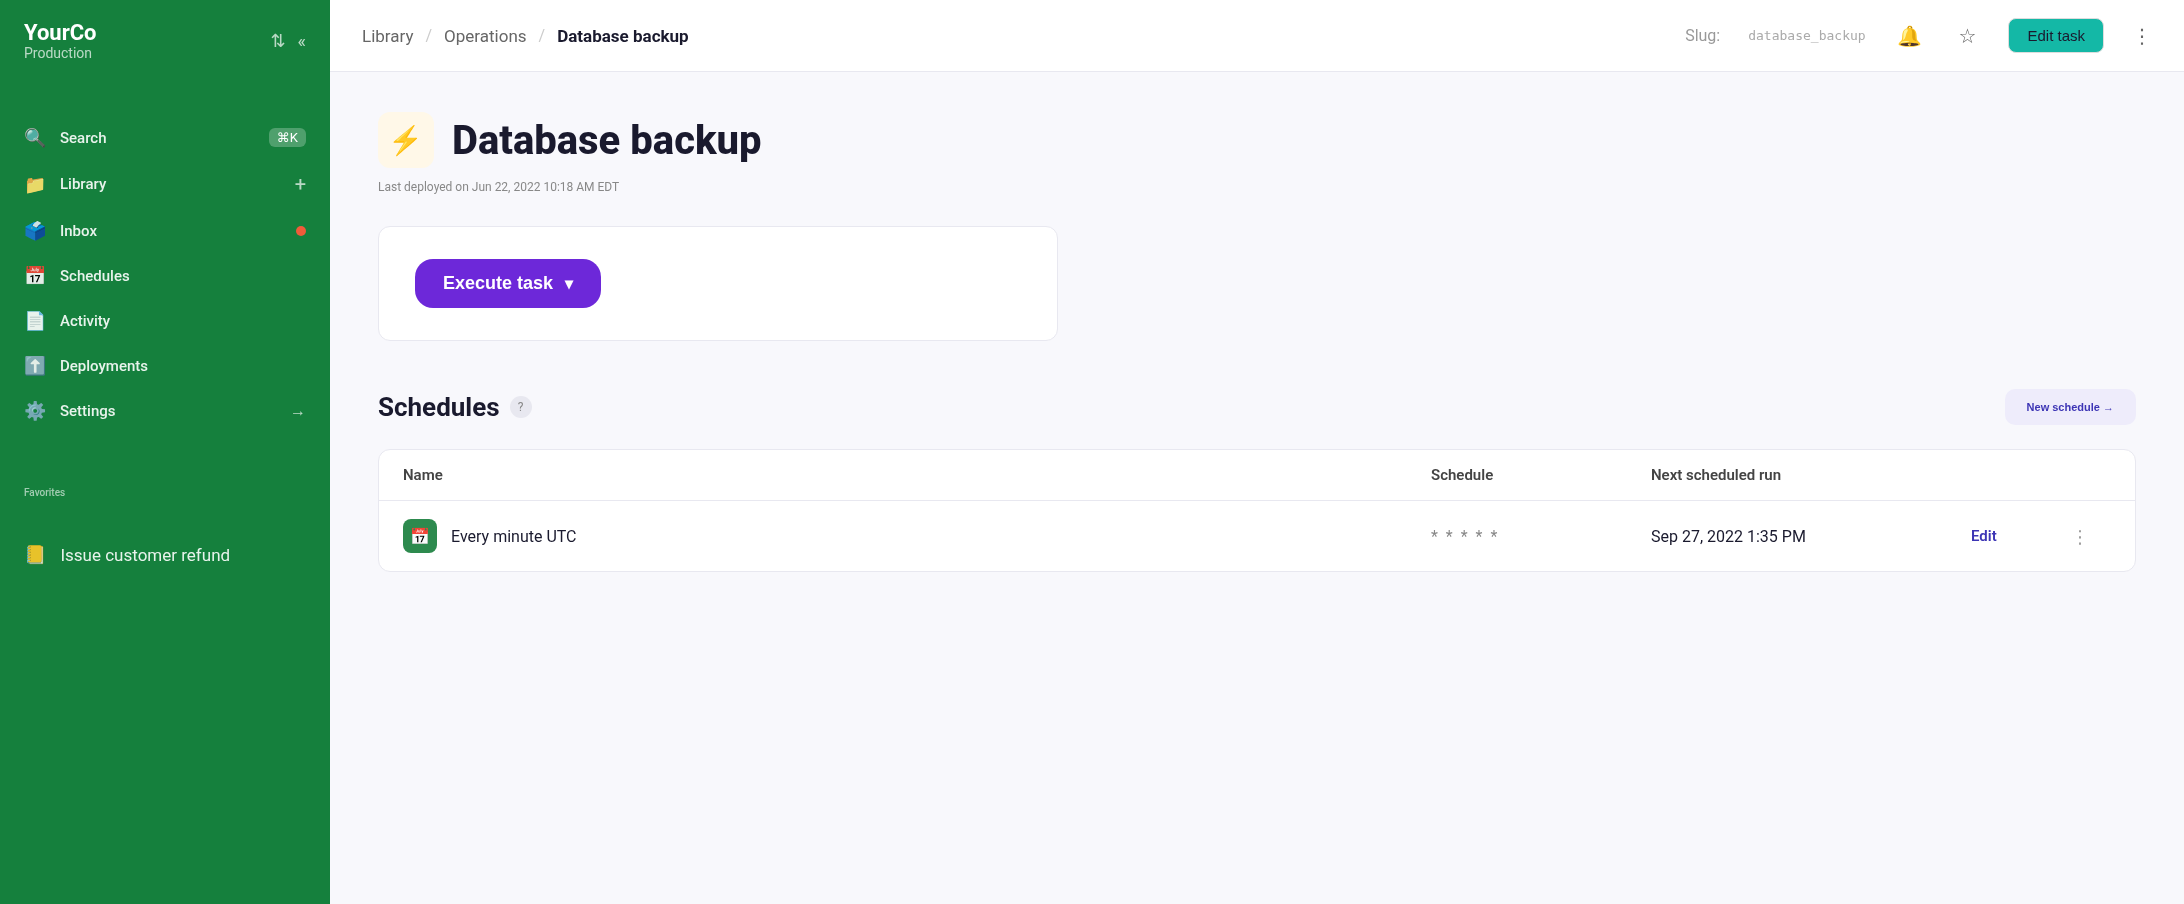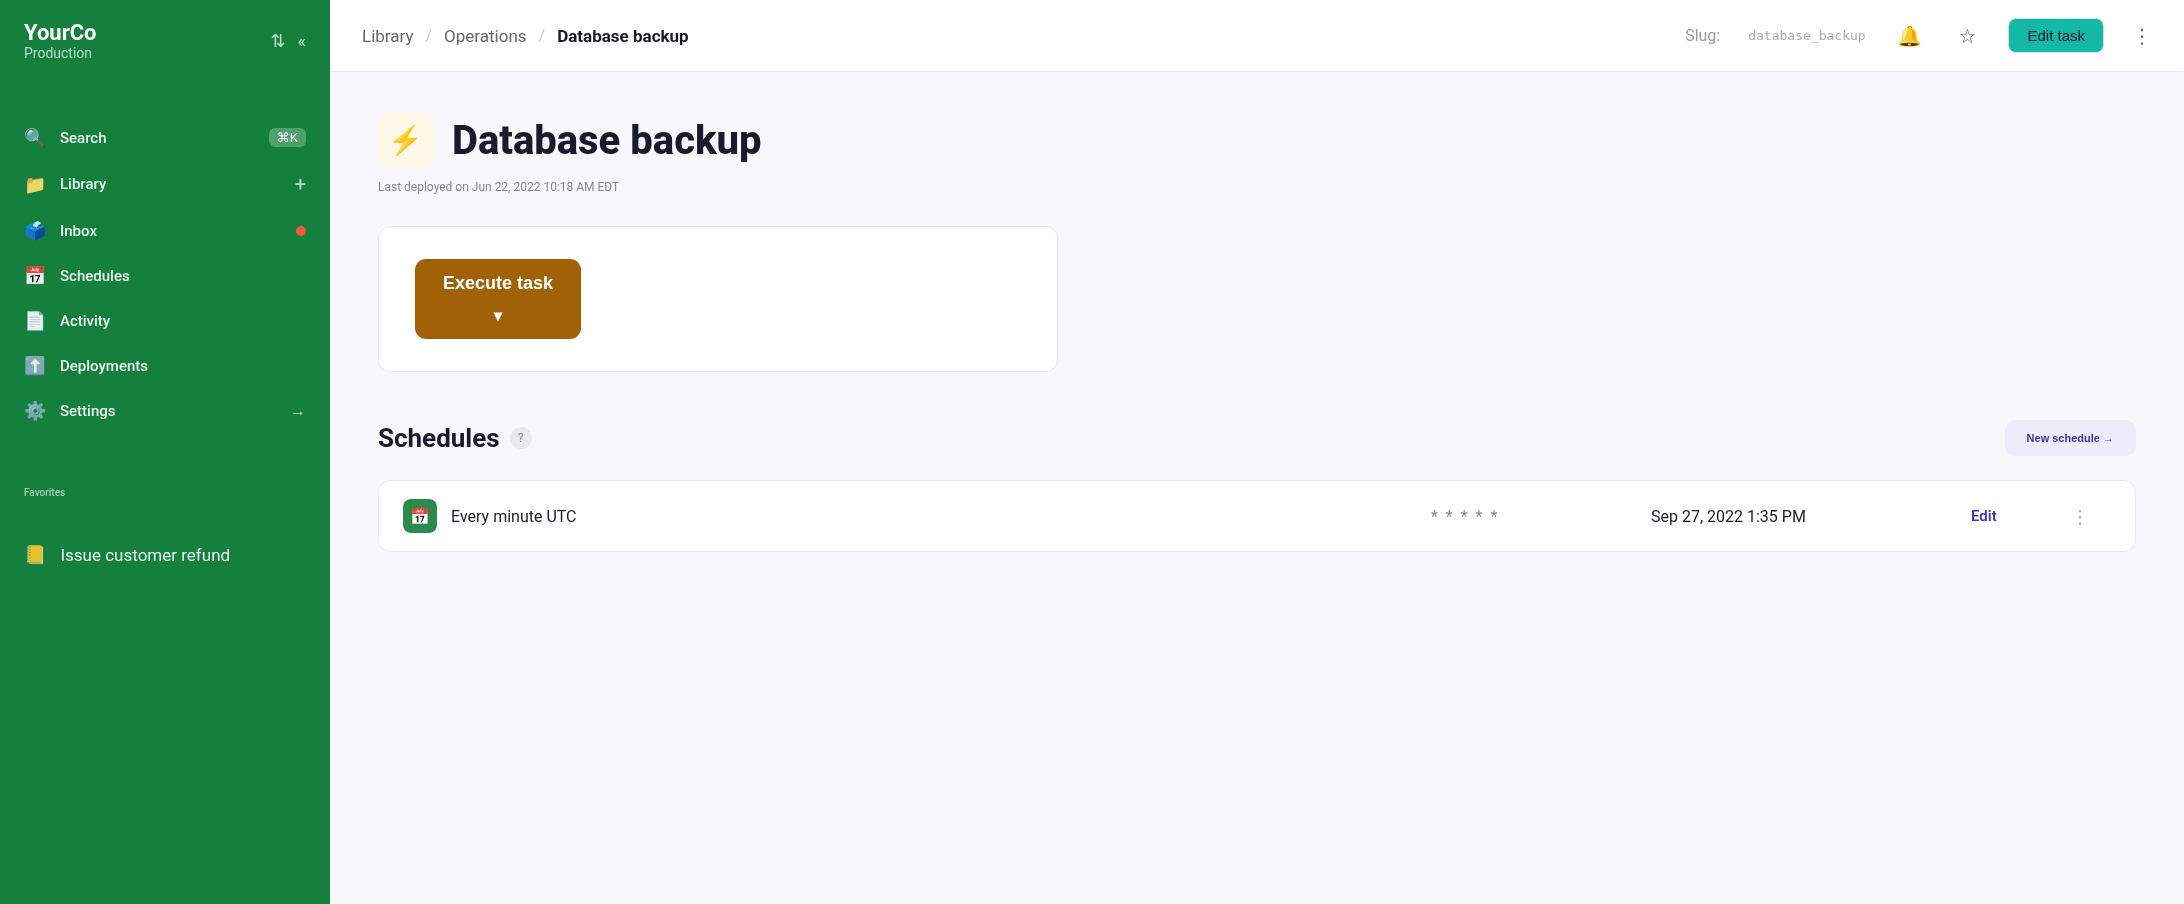--- a/index.html
+++ b/index.html
@@ -148,32 +148,31 @@
     .execute-card {
       background: white;
       border: 1.5px solid #e8e8f0;
       border-radius: 12px;
       padding: 32px 36px;
       margin-bottom: 48px;
       display: inline-block;
       min-width: 680px;
     }
     .execute-btn {
-      background: #a16207;
+      background: #6d28d9;
       color: white;
       border: none;
-      border-radius: 11px;
+      border-radius: 18px;
       font-size: 18px;
       font-weight: 600;
       padding: 14px 28px;
       cursor: pointer;
       display: flex;
       align-items: center;
       gap: 12px;
-      flex-direction: column;
     }
     .execute-btn-chevron { font-size: 16px; }
 
     
     .schedules-header {
       display: flex;
       align-items: center;
       justify-content: space-between;
       margin-bottom: 24px;
     }
@@ -347,20 +346,27 @@
         <h2 class="schedules-title">Schedules</h2>
         <div class="schedules-help">
           <span>?</span>
         </div>
       </div>
       <button class="new-schedule-btn">New schedule →</button>
     </div>
 
     <div class="schedules-table">
 
+      <div class="schedules-table-header">
+        <span>Name</span>
+        <span>Schedule</span>
+        <span>Next scheduled run</span>
+        <span></span>
+        <span></span>
+      </div>
 
       <div class="schedules-table-row">
         <div class="schedule-name-cell">
           <div class="schedule-cal-icon">📅</div>
           <span>Every minute UTC</span>
         </div>
         <span class="schedule-cron">* * * * *</span>
         <span class="schedule-next">Sep 27, 2022 1:35 PM</span>
         <span class="schedule-edit-link">Edit</span>
         <span class="schedule-more">⋮</span>

